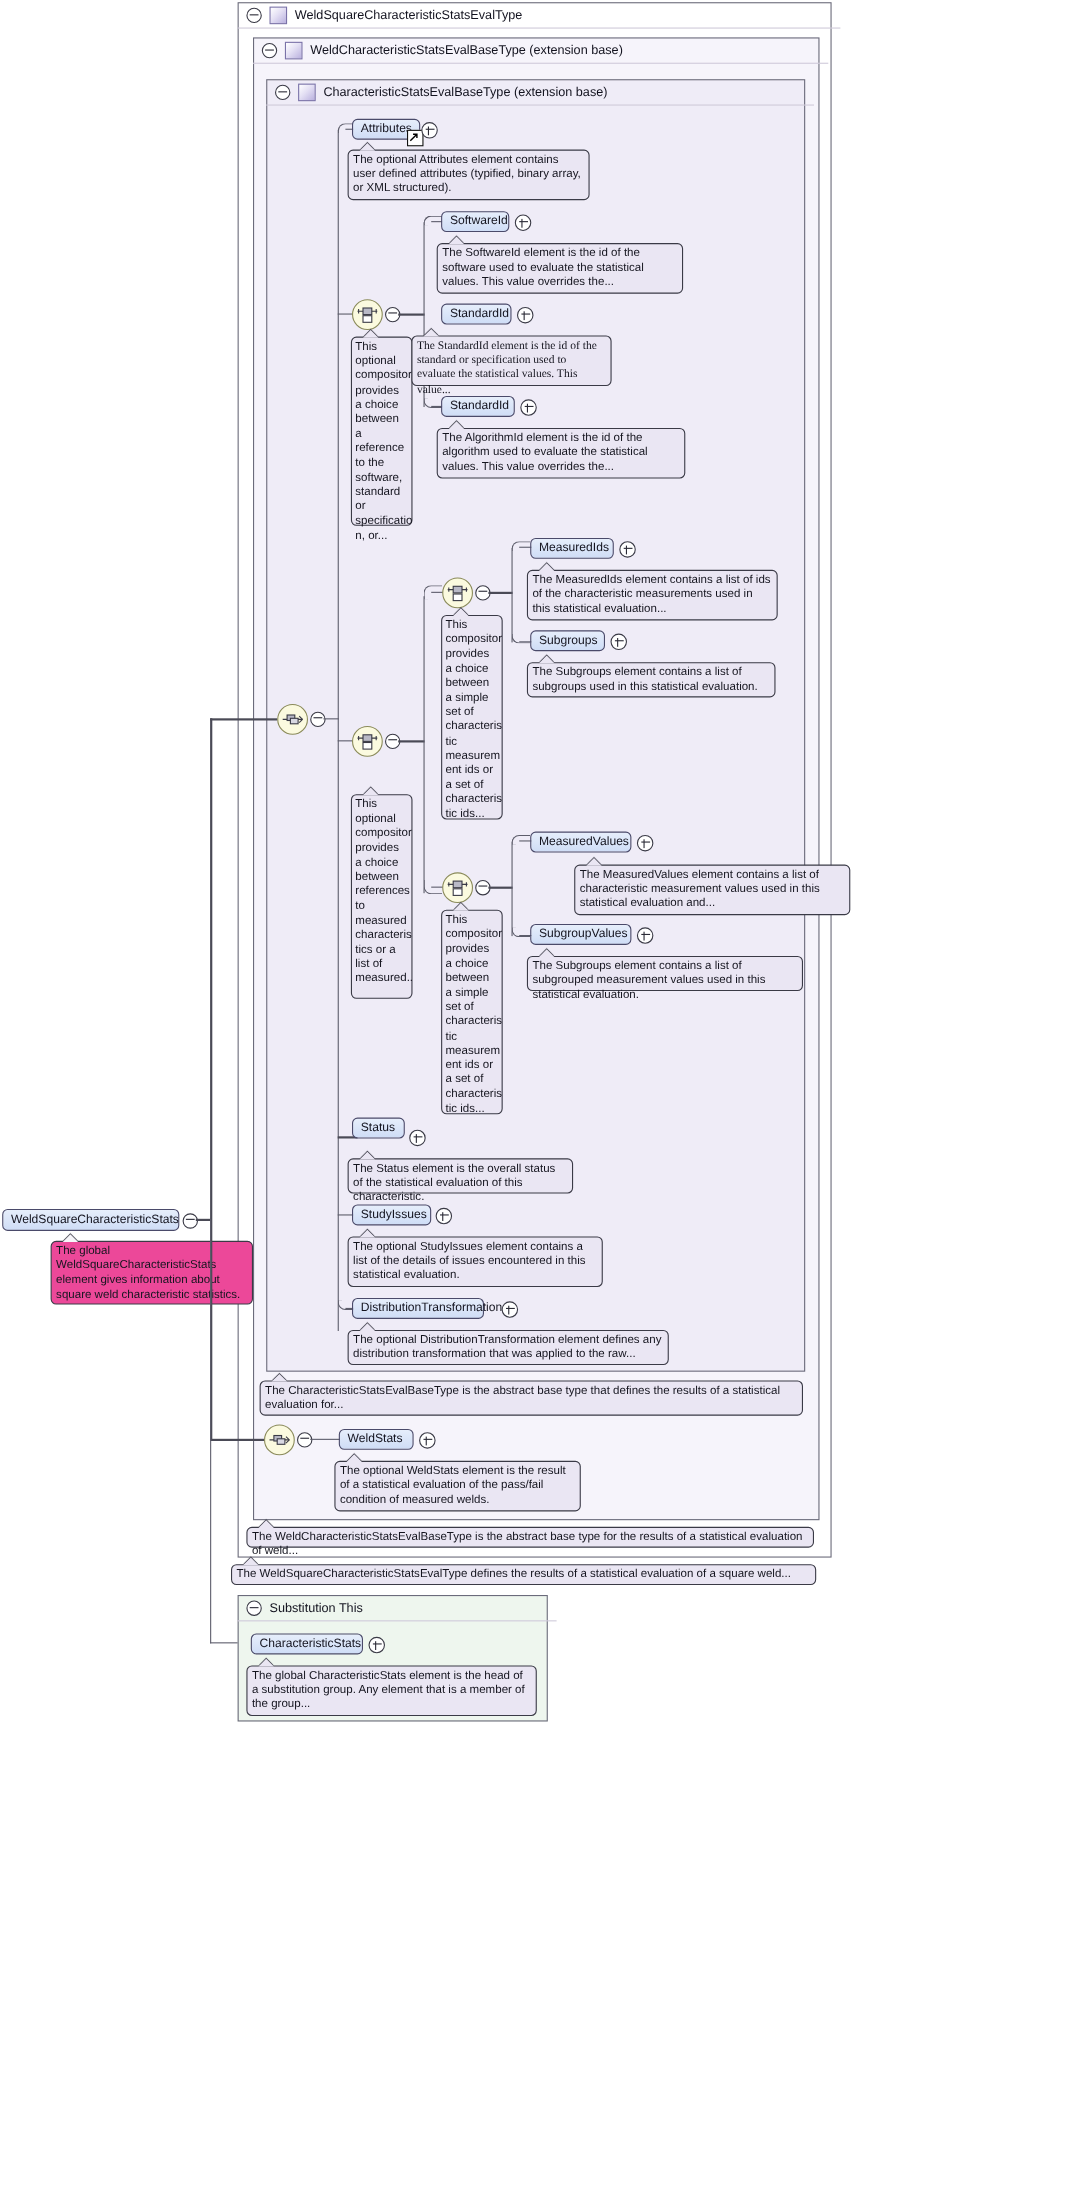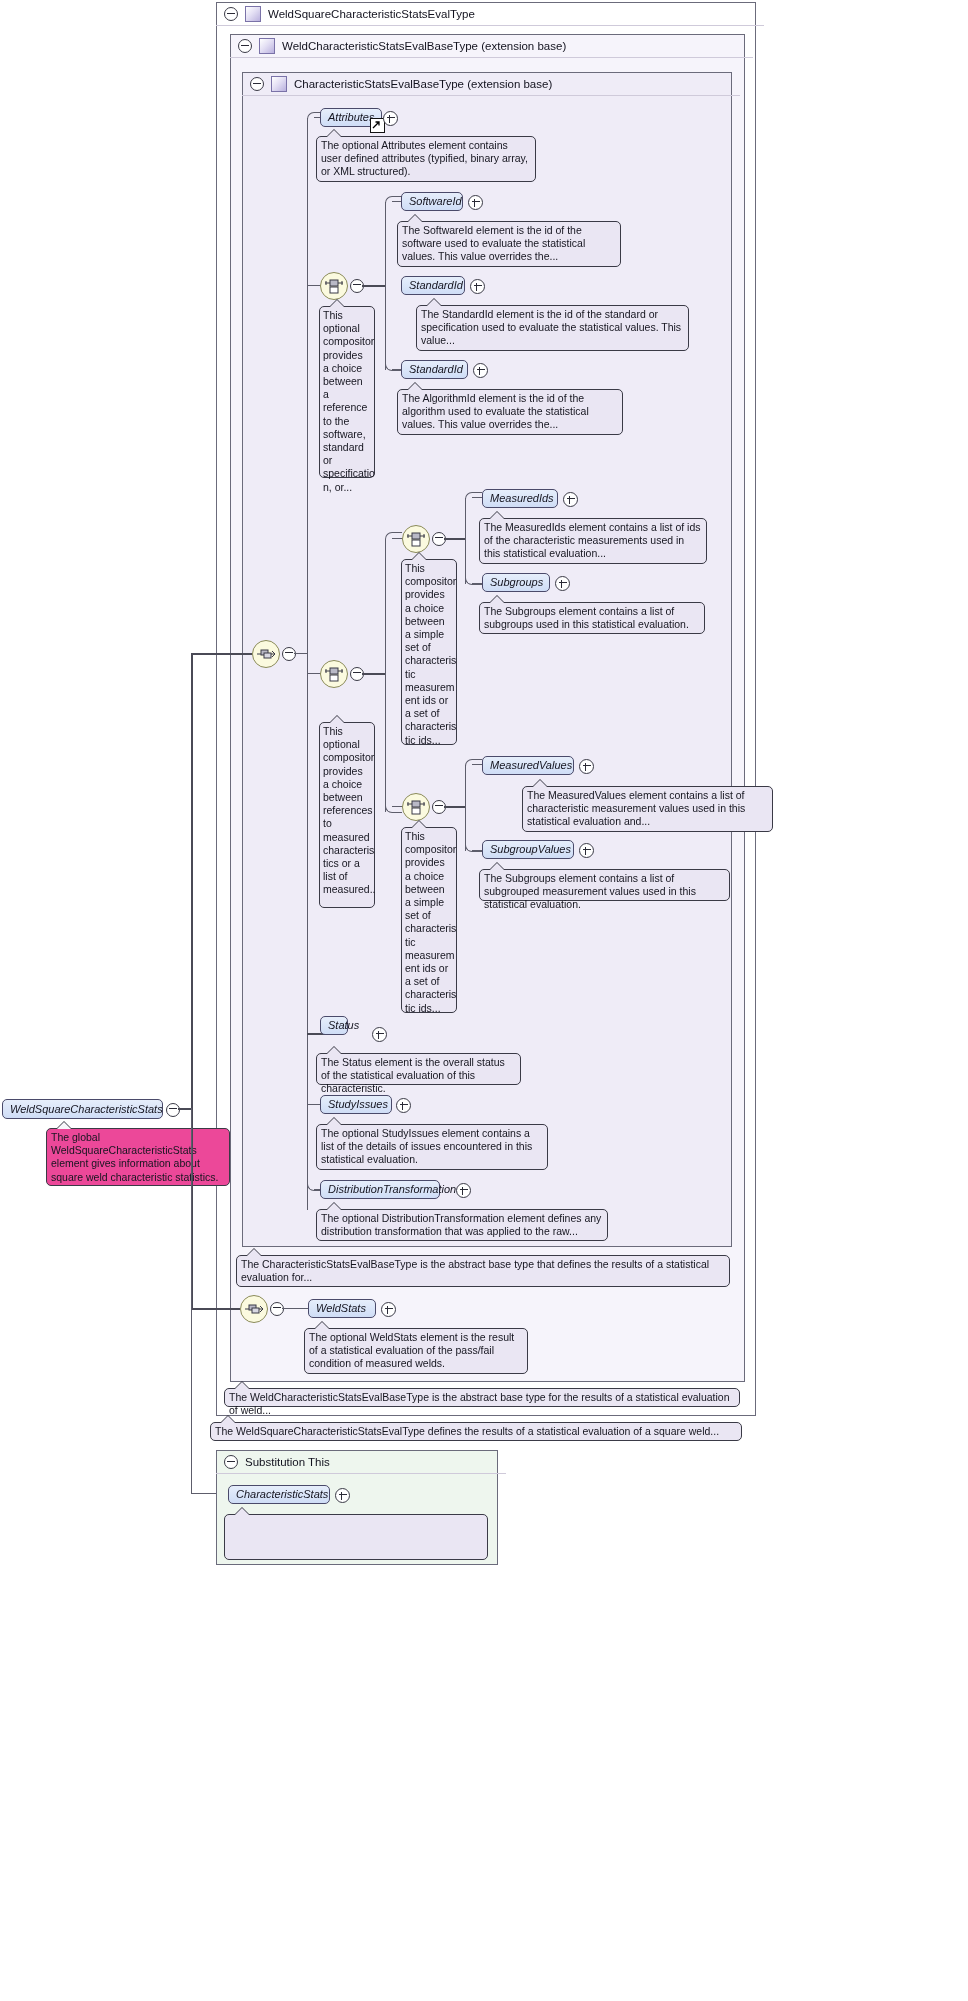--- a/index.html
+++ b/index.html
@@ -34,21 +34,21 @@
     width:14px;height:14px;flex:none;border:1px solid #7a72a8;
     background:linear-gradient(135deg,#ffffff 0%,#e4e0f4 45%,#b9b0de 100%);
   }
 
   
   .elem{
     position:absolute;box-sizing:border-box;height:19px;
     border:1px solid #4a4a6a;border-radius:5px;
     background:linear-gradient(180deg,#e6eefb 0%,#cfddf6 100%);
     font-size:11px;line-height:17px;color:#14141f;
-    padding:0 7px;white-space:nowrap;font-style:italic;
+    padding:0 7px;white-space:nowrap;
   }
 
   
   .note{
     position:absolute;box-sizing:border-box;
     border:1px solid #3a3a46;border-radius:5px;
     background:#eae6f3;
     font-size:10.5px;line-height:13.2px;color:#15151f;
     padding:2px 4px 2px 4px;
   }
@@ -201,21 +201,21 @@
 <div class="pbtn" style="left:468px;top:195px;"></div>
 <div class="note" style="left:397px;top:221px;width:224px;height:46px;">
   <span class="tipup"></span>
   <span>The SoftwareId element is the id of the software used to evaluate the statistical values. This value overrides the...</span>
 </div>
 
 <div class="elem" style="left:401px;top:276px;width:64px;">
   <span>StandardId</span>
 </div>
 <div class="pbtn" style="left:470px;top:279px;"></div>
-<div class="note" style="left:416px;top:305px;width:273px;height:46px;">
+<div class="note" style="left:374px;top:305px;width:182px;height:46px;font-family:Liberation Serif, serif;">
   <span class="tipup"></span>
   <span>The StandardId element is the id of the standard or specification used to evaluate the statistical values. This value...</span>
 </div>
 
 <div class="elbow bl" style="left:385px;top:362px;width:16px;height:8px;"></div>
 <div class="ln h" style="left:392px;top:369px;width:10px;"></div>
 <div class="elem" style="left:401px;top:360px;width:67px;">
   <span>StandardId</span>
 </div>
 <div class="pbtn" style="left:473px;top:363px;"></div>
@@ -324,21 +324,21 @@
 <div class="elem" style="left:482px;top:840px;width:92px;">
   <span>SubgroupValues</span>
 </div>
 <div class="pbtn" style="left:579px;top:843px;"></div>
 <div class="note" style="left:479px;top:869px;width:251px;height:32px;">
   <span class="tipup"></span>
   <span>The Subgroups element contains a list of subgrouped measurement values used in this statistical evaluation.</span>
 </div>
 
 <div class="ln h thick" style="left:307px;top:1033px;width:18px;"></div>
-<div class="elem" style="left:320px;top:1016px;width:28px;">
+<div class="elem" style="left:320px;top:1016px;width:48px;">
   <span>Status</span>
 </div>
 <div class="pbtn" style="left:372px;top:1027px;"></div>
 <div class="note" style="left:316px;top:1053px;width:205px;height:32px;">
   <span class="tipup"></span>
   <span>The Status element is the overall status of the statistical evaluation of this characteristic.</span>
 </div>
 
 <div class="ln h" style="left:307px;top:1104px;width:18px;"></div>
 <div class="elem" style="left:320px;top:1095px;width:72px;">
@@ -406,13 +406,14 @@
   <span>Substitution This</span>
   <span class="tline"></span>
 </div>
 
 <div class="elem" style="left:228px;top:1485px;width:102px;">
   <span>CharacteristicStats</span>
 </div>
 <div class="pbtn" style="left:335px;top:1488px;"></div>
 <div class="note" style="left:224px;top:1514px;width:264px;height:46px;">
   <span class="tipup"></span>
+  <span>The global CharacteristicStats element is the head of a substitution group. Any element that is a member of the group...</span>
 </div>
 
 </body></html>

